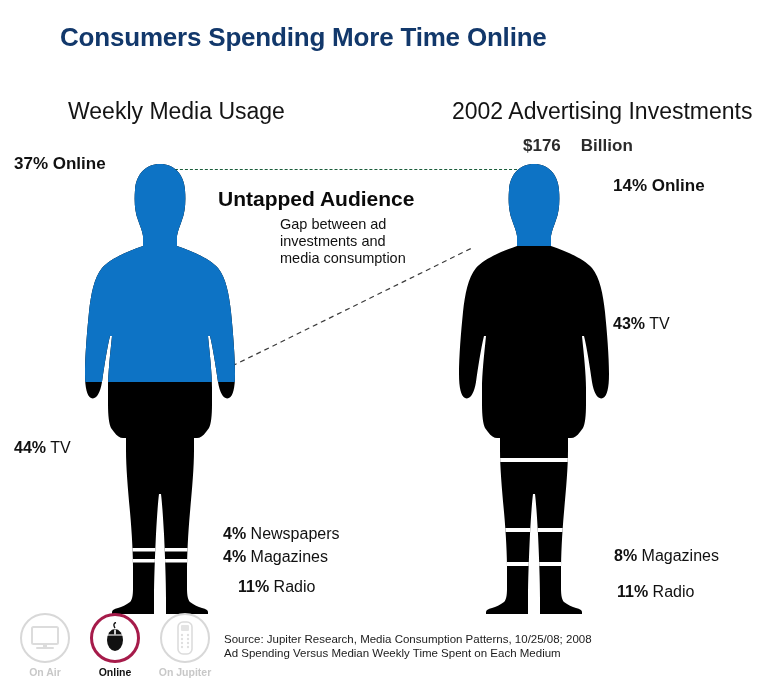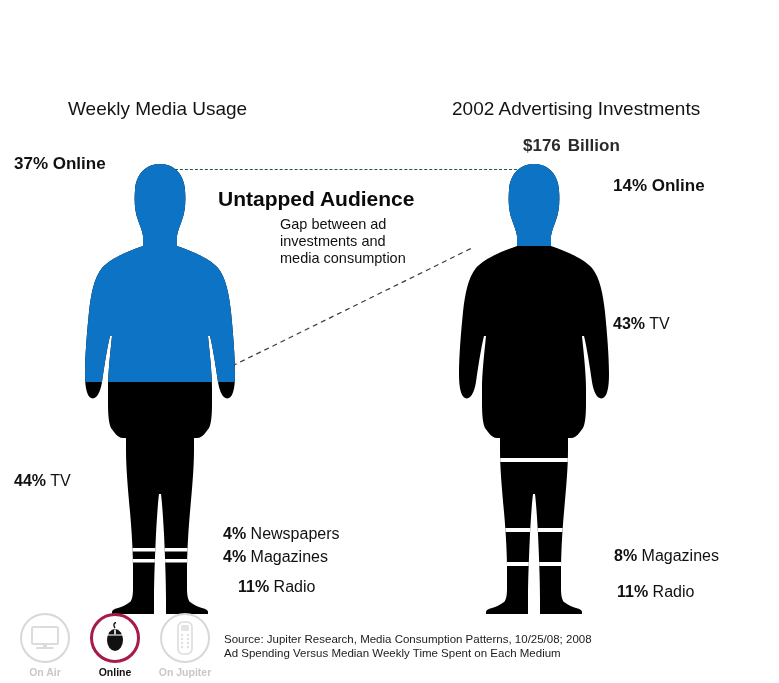--- a/index.html
+++ b/index.html
@@ -25,38 +25,38 @@
     font-size: 26px;
     font-weight: bold;
     color: #12386b;
     letter-spacing: -0.2px;
     white-space: nowrap;
   }
 
   
   .col-heading {
     position: absolute;
-    font-size: 19px;
+    font-size: 23px;
     font-weight: normal;
     color: #141414;
     white-space: nowrap;
   }
   #heading-left  { left: 68px;  top: 98px; }
   #heading-right { left: 452px; top: 98px; }
 
   #spend-total {
     position: absolute;
     left: 523px;
     top: 136px;
     font-size: 17px;
     font-weight: bold;
     color: #2b2b2b;
     white-space: nowrap;
   }
-  #spend-total .amount { margin-right: 7px; }
+  #spend-total .amount { margin-right: 20px; }
 
   
   #dash-top {
     position: absolute;
     left: 150px;
     top: 169px;
     width: 382px;
     height: 0;
     border-top: 1px dashed #1a5c3a;
   }
@@ -85,21 +85,21 @@
     font-size: 16px;
     color: #111111;
     white-space: nowrap;
   }
   .stat .num { font-weight: bold; }
   .stat .medium { font-weight: normal; }
   .stat.bold-medium .medium { font-weight: bold; }
 
   
   #stat-l-online     { left: 14px;  top: 154px; font-size: 17px; }
-  #stat-l-tv         { left: 14px;  top: 472px; }
+  #stat-l-tv         { left: 14px;  top: 439px; }
   #stat-l-newspapers { left: 223px; top: 525px; }
   #stat-l-magazines  { left: 223px; top: 548px; }
   #stat-l-radio      { left: 238px; top: 578px; }
 
   
   #stat-r-online     { left: 613px; top: 176px; font-size: 17px; }
   #stat-r-tv         { left: 613px; top: 315px; }
   #stat-r-newspapers { left: 610px; top: 482px; }
   #stat-r-magazines  { left: 614px; top: 547px; }
   #stat-r-radio      { left: 617px; top: 583px; }
@@ -170,20 +170,21 @@
     line-height: 13.5px;
     color: #1b1b1b;
     white-space: pre-line;
   }
 </style>
 </head>
 <body>
 
 <div id="canvas">
 
+  <div id="page-title">Consumers Spending More Time Online</div>
 
   <div class="col-heading" id="heading-left">Weekly Media Usage</div>
   <div class="col-heading" id="heading-right">2002 Advertising Investments</div>
 
   <div id="spend-total">
     <span class="amount">$176</span><span class="unit">Billion</span>
   </div>
 
   <div id="dash-top"></div>
 

